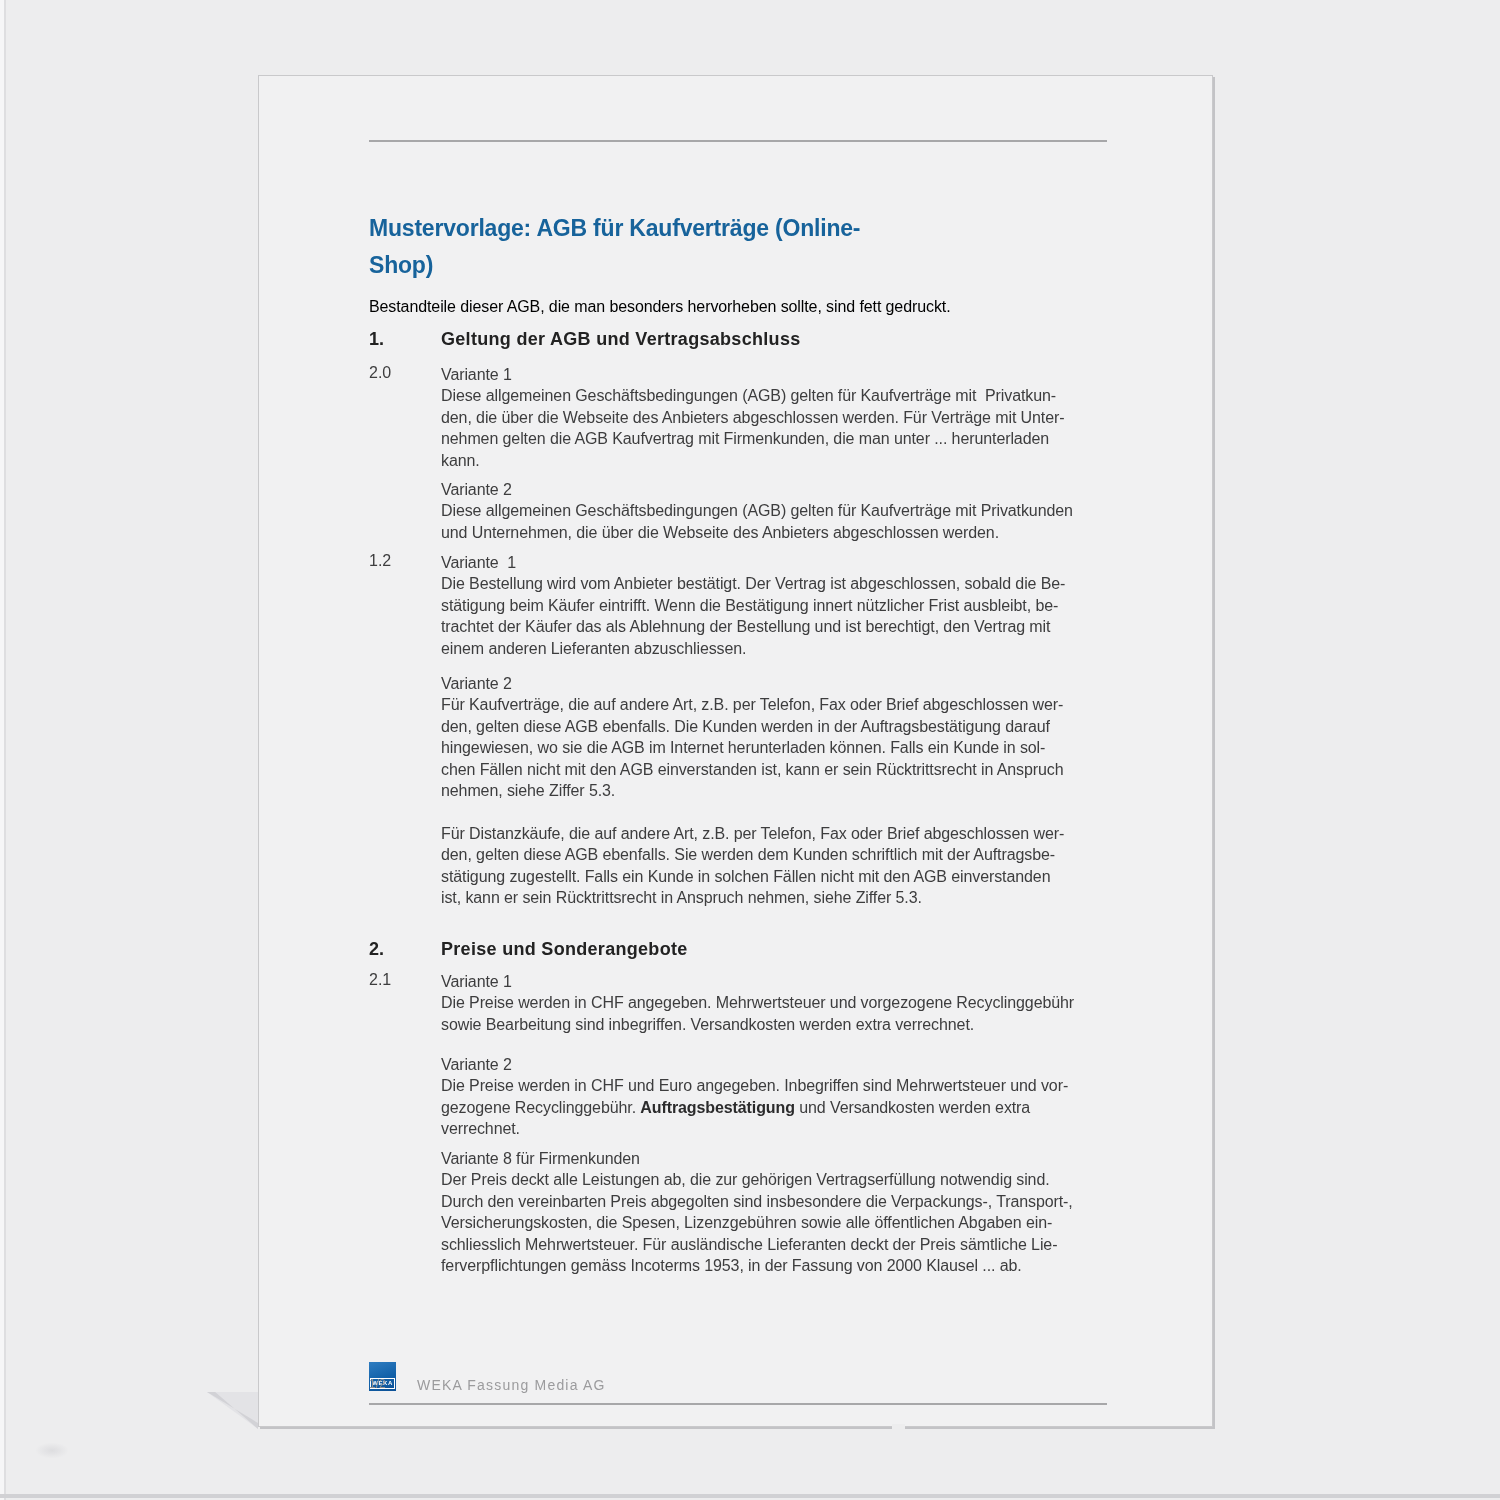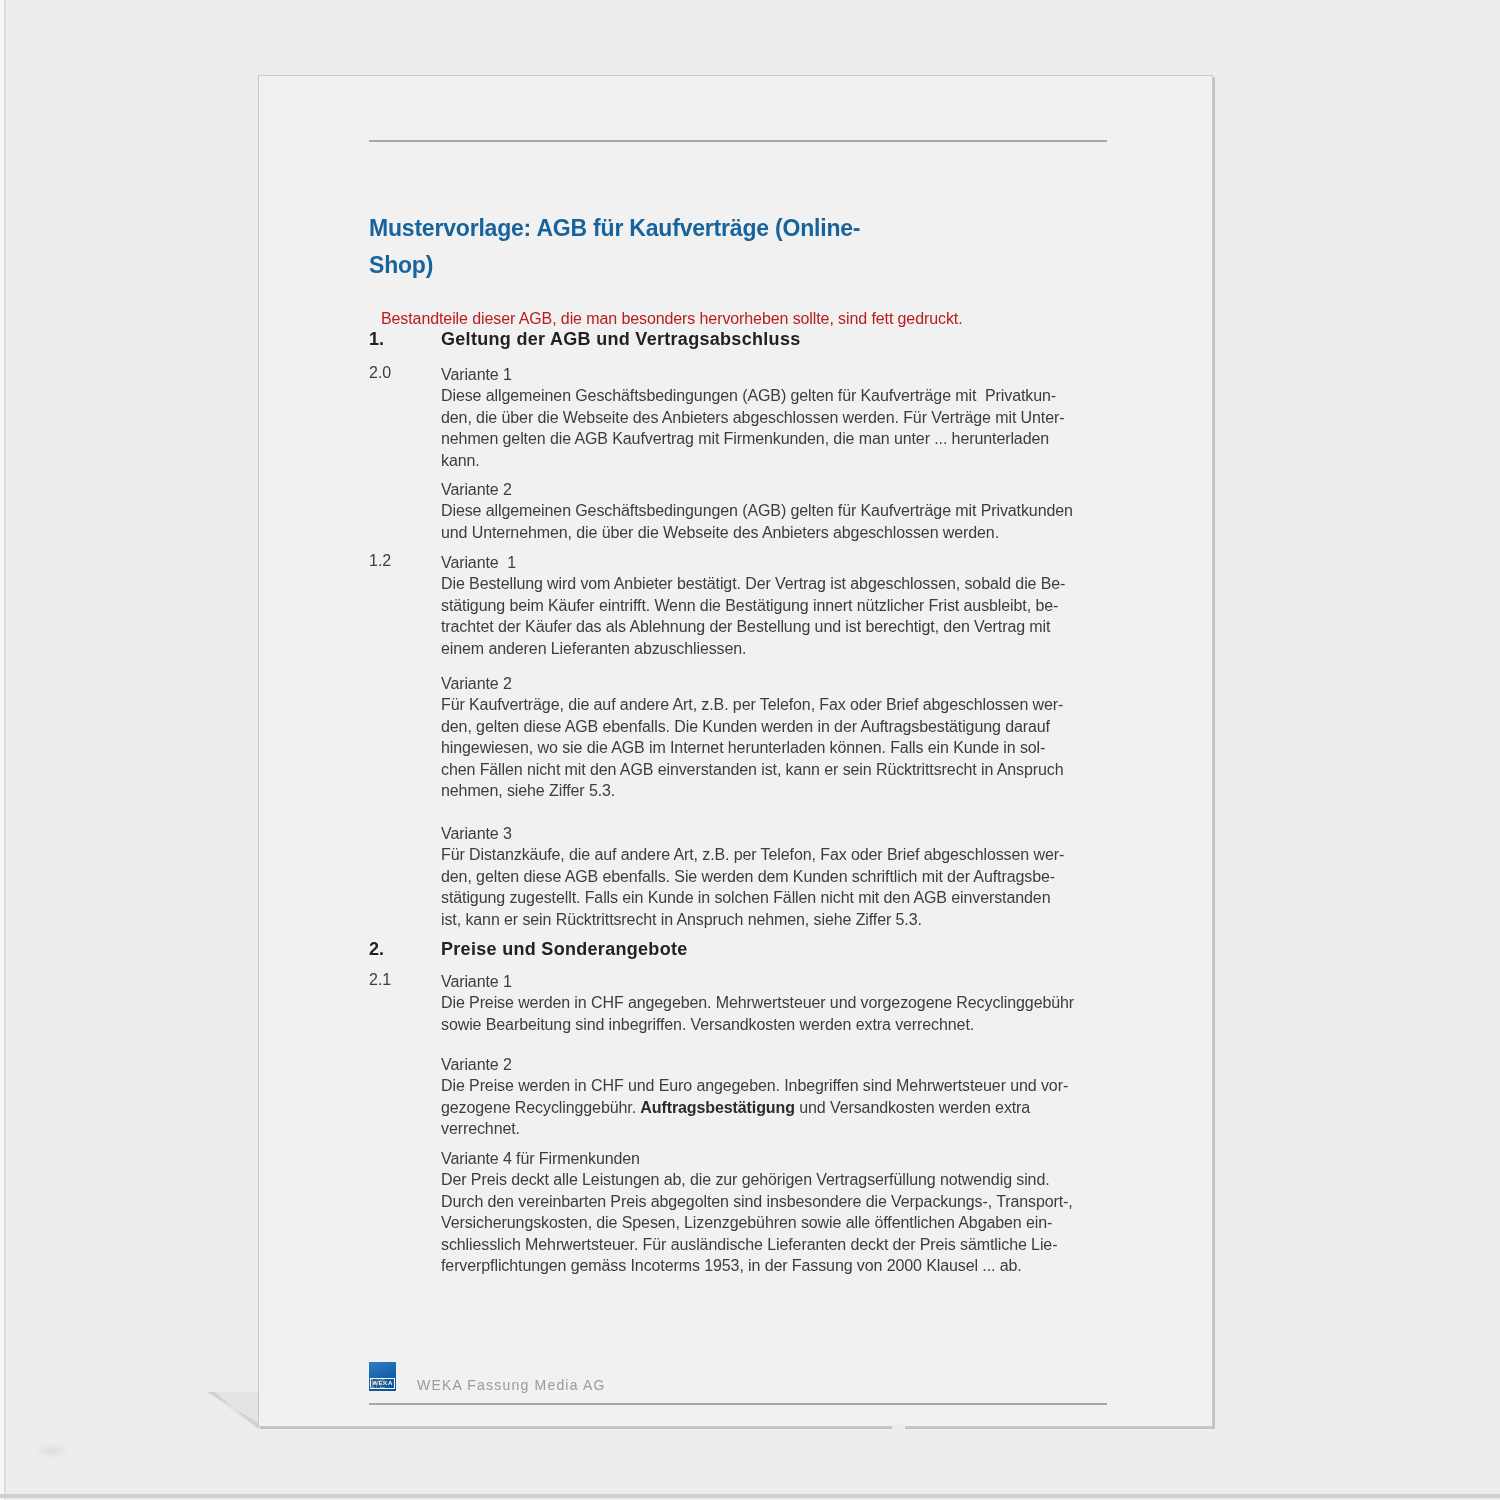--- a/index.html
+++ b/index.html
@@ -47,22 +47,22 @@
     white-space:pre;
   }
   .hdr-rule{position:absolute;left:110px;top:64px;width:738px;height:2px;background:#a7a7a9;}
 
   .doc-title{
     position:absolute;left:110px;top:134px;width:720px;margin:0;
     font-size:23px;font-weight:bold;color:#17639b;line-height:37px;
     letter-spacing:-.2px;white-space:pre-wrap;
   }
   .intro{
-    position:absolute;left:110px;top:220px;width:740px;margin:12px;
-    font-size:16px;color:#b91c1c;line-height:21.4px;letter-spacing:-.1px;
+    position:absolute;left:110px;top:220px;width:740px;margin:0;
+    font-size:16px;color:#000000;line-height:21.4px;letter-spacing:-.1px;
     white-space:pre-wrap;
   }
 
   .sec-head{position:absolute;left:110px;display:flex;}
   .sec-num{width:72px;flex-shrink:0;font-size:18px;font-weight:bold;color:#222;}
   .sec-title{font-size:18px;font-weight:bold;color:#222;letter-spacing:.3px;}
 
   .vblock{position:absolute;left:110px;display:flex;}
   .item-num{width:72px;flex-shrink:0;font-size:16px;color:#3d3d3e;}
   .vbody{width:700px;}
@@ -161,21 +161,20 @@
 den, gelten diese AGB ebenfalls. Die Kunden werden in der Auftragsbestätigung darauf
 hingewiesen, wo sie die AGB im Internet herunterladen können. Falls ein Kunde in sol-
 chen Fällen nicht mit den AGB einverstanden ist, kann er sein Rücktrittsrecht in Anspruch
 nehmen, siehe Ziffer 5.3.</div>
     </div>
   </div>
 
   <div class="vblock" style="top:747px">
     <span class="item-num"></span>
     <div class="vbody">
-      <div class="vlabel">Variante 3</div>
       <div class="vtext">Für Distanzkäufe, die auf andere Art, z.B. per Telefon, Fax oder Brief abgeschlossen wer-
 den, gelten diese AGB ebenfalls. Sie werden dem Kunden schriftlich mit der Auftragsbe-
 stätigung zugestellt. Falls ein Kunde in solchen Fällen nicht mit den AGB einverstanden
 ist, kann er sein Rücktrittsrecht in Anspruch nehmen, siehe Ziffer 5.3.</div>
     </div>
   </div>
 
   <div class="sec-head" style="top:863px">
     <span class="sec-num">2.</span>
     <span class="sec-title">Preise und Sonderangebote</span>
@@ -196,21 +195,21 @@
       <div class="vlabel">Variante 2</div>
       <div class="vtext"><span>Die Preise werden in CHF und Euro angegeben. Inbegriffen sind Mehrwertsteuer und vor-
 gezogene Recyclinggebühr. </span><b>Auftragsbestätigung</b><span> und Versandkosten werden extra
 verrechnet.</span></div>
     </div>
   </div>
 
   <div class="vblock" style="top:1072px">
     <span class="item-num"></span>
     <div class="vbody">
-      <div class="vlabel">Variante 4 für Firmenkunden</div>
+      <div class="vlabel">Variante 8 für Firmenkunden</div>
       <div class="vtext">Der Preis deckt alle Leistungen ab, die zur gehörigen Vertragserfüllung notwendig sind.
 Durch den vereinbarten Preis abgegolten sind insbesondere die Verpackungs-, Transport-,
 Versicherungskosten, die Spesen, Lizenzgebühren sowie alle öffentlichen Abgaben ein-
 schliesslich Mehrwertsteuer. Für ausländische Lieferanten deckt der Preis sämtliche Lie-
 ferverpflichtungen gemäss Incoterms 1953, in der Fassung von 2000 Klausel ... ab.</div>
     </div>
   </div>
 
   <div class="weka-logo">
     <div class="weka-band">WEKA</div>

